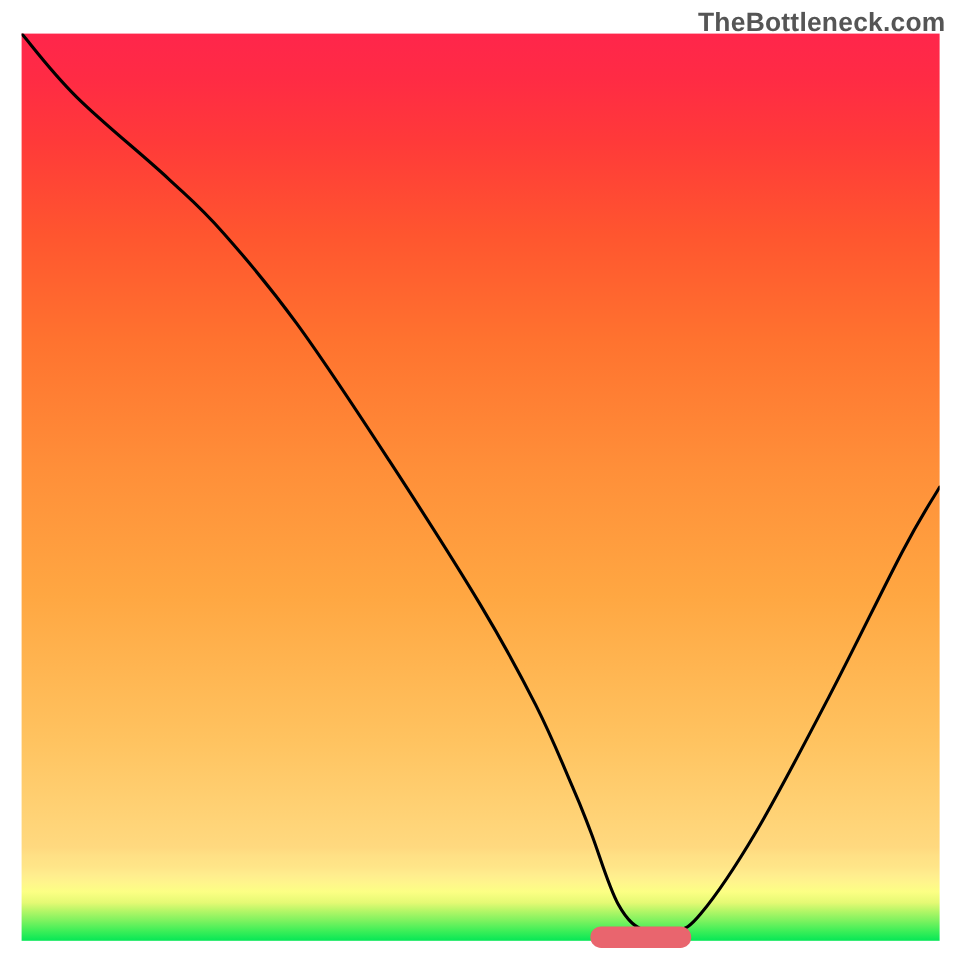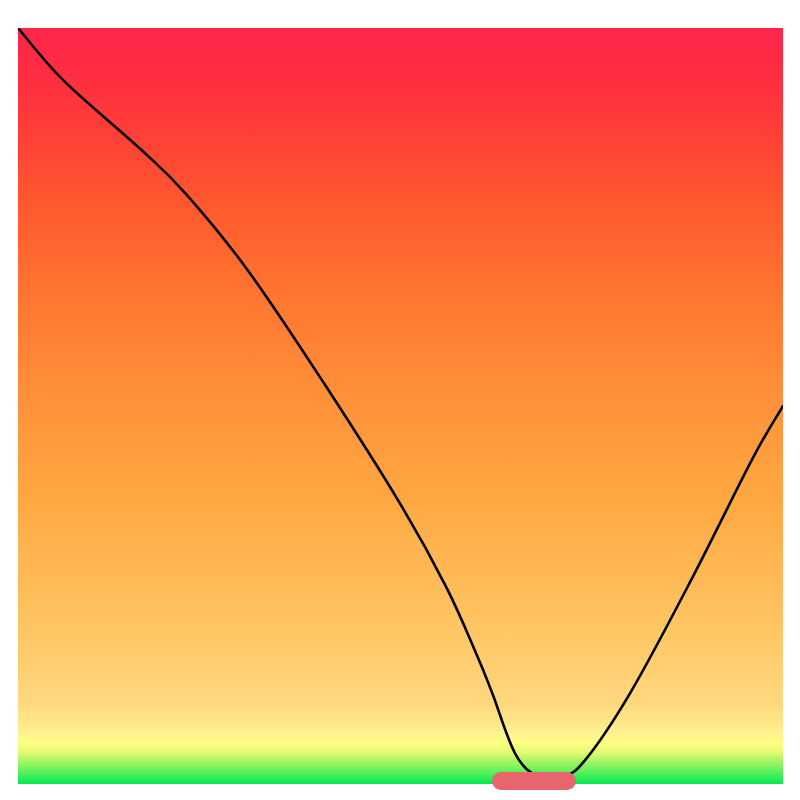--- a/index.html
+++ b/index.html
@@ -65,20 +65,21 @@
     left: 0;
     top: 0;
     width: 100%;
     height: 100%;
   }
 </style>
 </head>
 <body>
 
 <div class="wrap">
+  <div class="watermark">TheBottleneck.com</div>
 
   <div class="plot">
     <svg class="curve" viewBox="0 0 765 756" preserveAspectRatio="none">
       <path fill="none" stroke="#000000" stroke-width="2.6" stroke-linejoin="round" stroke-linecap="round" d="M 0.0 0.0 C 8.3 9.5, 23.9 31.1, 45.9 52.9 C 67.9 74.7, 100.4 100.5, 122.4 121.0 C 144.4 141.4, 149.0 144.5, 168.3 166.3 C 187.6 188.1, 204.7 207.9, 229.5 241.9 C 254.3 275.9, 278.5 313.1, 306.0 355.3 C 333.5 397.5, 360.5 439.5, 382.5 476.3 C 404.5 513.0, 414.6 532.2, 428.4 559.4 C 442.2 586.7, 450.7 608.4, 459.0 627.5 C 467.3 646.5, 467.4 647.6, 474.3 665.3 C 481.2 683.0, 489.0 710.8, 497.3 725.8 C 505.5 740.7, 511.9 744.4, 520.2 748.4 C 528.5 752.5, 534.9 751.2, 543.1 748.4 C 551.4 745.7, 553.7 748.3, 566.1 733.3 C 578.5 718.4, 592.7 697.9, 612.0 665.3 C 631.3 632.6, 651.2 594.1, 673.2 551.9 C 695.2 509.7, 717.9 462.2, 734.4 430.9 C 750.9 399.6, 759.5 387.5, 765.0 378.0"></path>
     </svg>
     <div class="marker" style="left: 474.3px; width: 84.15px; top: 743.976px; background: rgb(233, 101, 110);"></div>
   </div>
 </div>
 
 </body></html>

